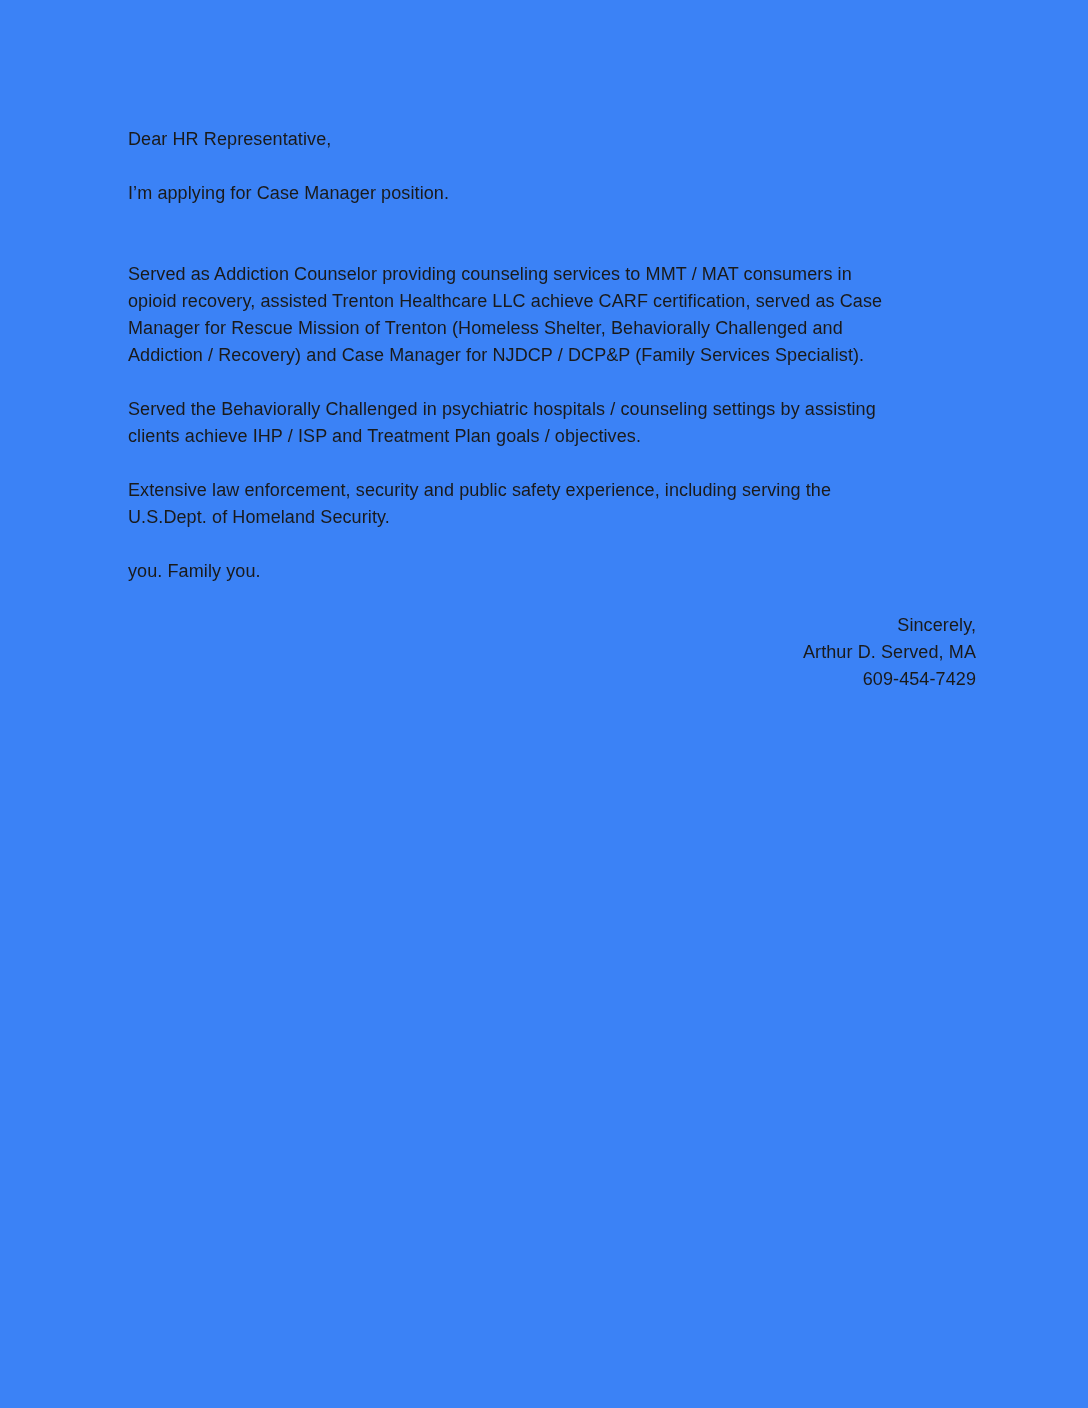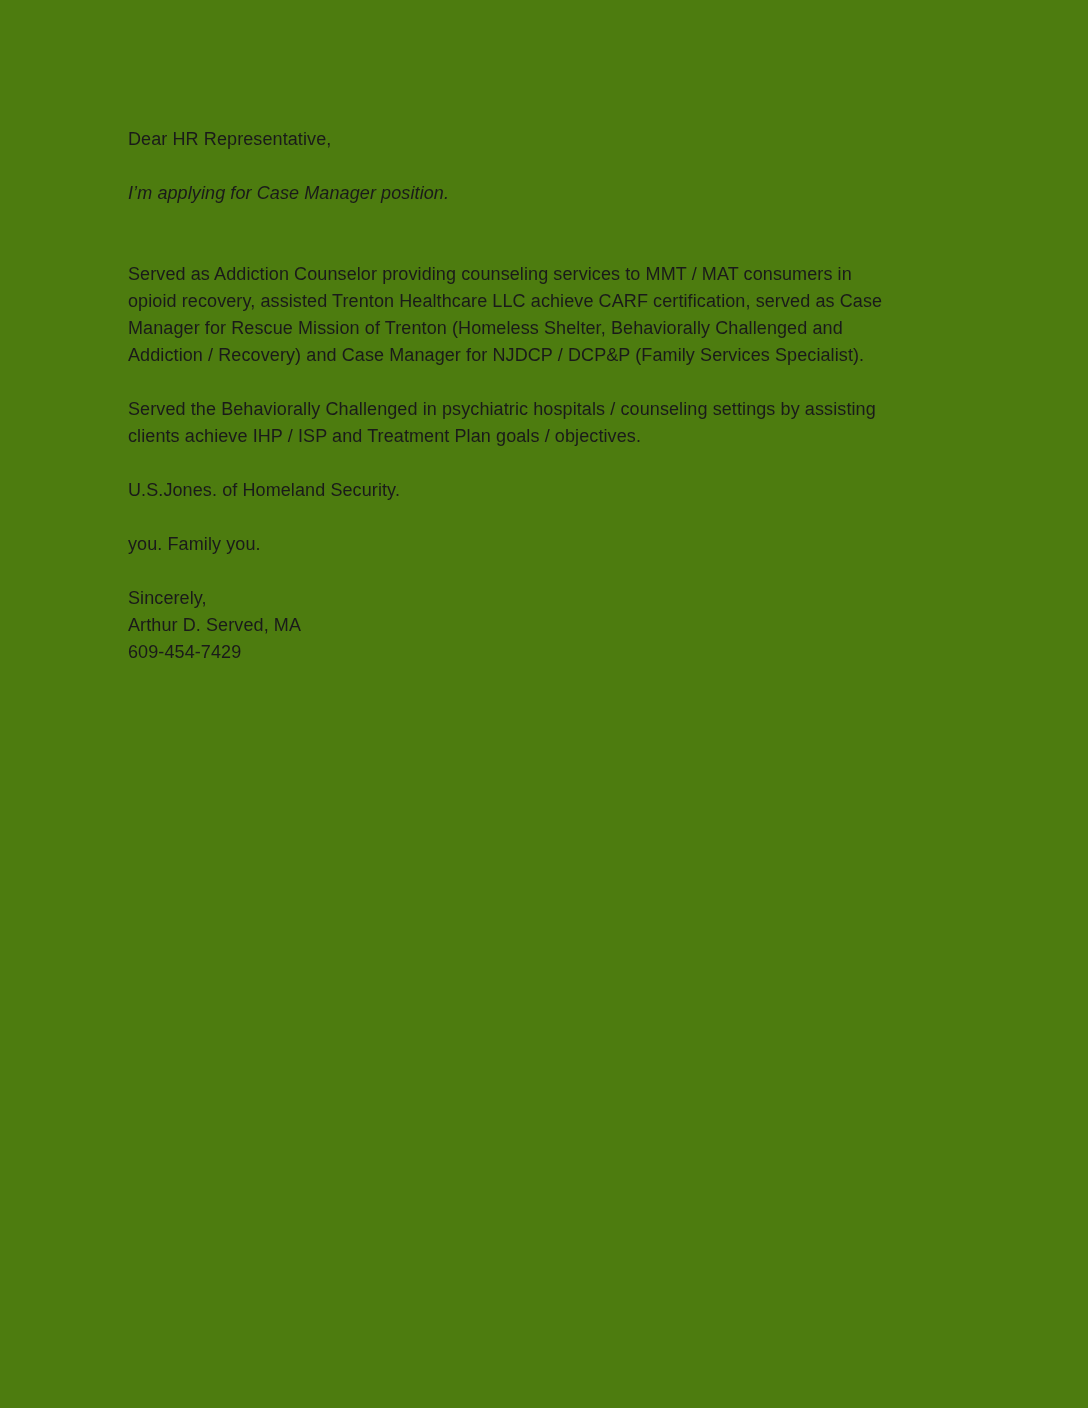--- a/index.html
+++ b/index.html
@@ -4,46 +4,46 @@
 <style>
   html, body {
     margin: 0;
     padding: 0;
     background: #ffffff;
   }
   .page {
     position: relative;
     width: 1088px;
     height: 1408px;
-    background: #4d7c0f;
+    background: #3b82f6;
     overflow: hidden;
   }
   .letter-content {
     position: absolute;
     left: 128px;
     top: 126px;
     width: 848px;
     font-family: "Liberation Sans", sans-serif;
     font-size: 18px;
     line-height: 27px;
     color: #1a1a1a;
     letter-spacing: 0.1px;
   }
   .block {
     margin: 0 0 27px 0;
   }
   .block.gap-two-lines {
     margin-bottom: 54px;
-    font-style: italic;
   }
   .line {
     white-space: nowrap;
   }
   .signature-block {
     margin: 0;
+    text-align: right;
   }
 </style>
 </head>
 <body>
 
 <div class="page">
   <div class="letter-content">
 
     <div class="block">
       <div class="line">Dear HR Representative,</div>
@@ -59,21 +59,22 @@
       <div class="line">Manager for Rescue Mission of Trenton (Homeless Shelter, Behaviorally Challenged and</div>
       <div class="line">Addiction / Recovery) and Case Manager for NJDCP / DCP&amp;P (Family Services Specialist).</div>
     </div>
 
     <div class="block">
       <div class="line">Served the Behaviorally Challenged in psychiatric hospitals / counseling settings by assisting</div>
       <div class="line">clients achieve IHP / ISP and Treatment Plan goals / objectives.</div>
     </div>
 
     <div class="block">
-      <div class="line">U.S.Jones. of Homeland Security.</div>
+      <div class="line">Extensive law enforcement, security and public safety experience, including serving the</div>
+      <div class="line">U.S.Dept. of Homeland Security.</div>
     </div>
 
     <div class="block">
       <div class="line">you. Family you.</div>
     </div>
 
     <div class="signature-block">
       <div class="line">Sincerely,</div>
       <div class="line">Arthur D. Served, MA</div>
       <div class="line">609-454-7429</div>

